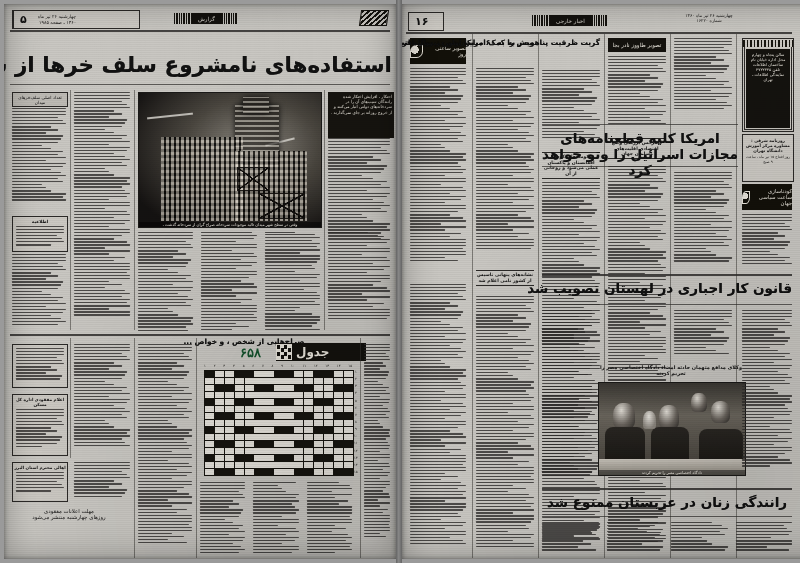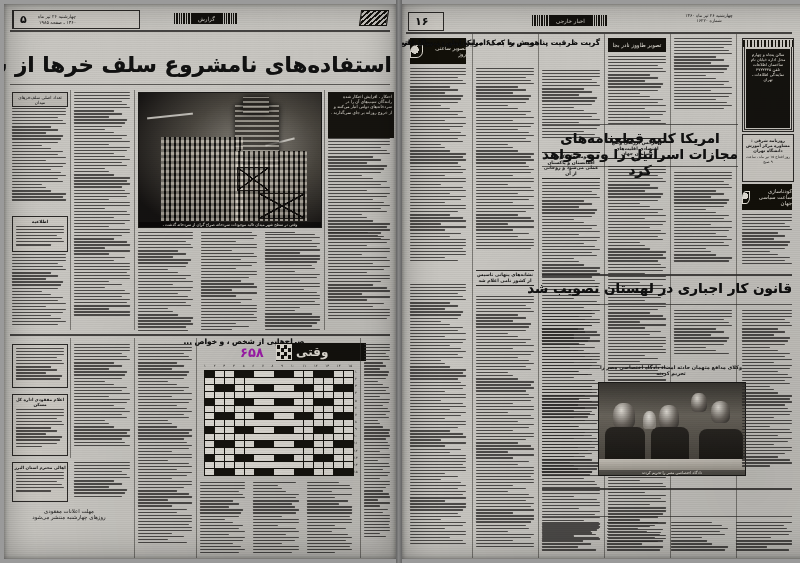--- a/index.html
+++ b/index.html
@@ -104,21 +104,21 @@
   .banner{position:absolute;background:#14120e;color:#e4e0d7;direction:rtl;
      display:flex;align-items:center;justify-content:center;font-size:5.6px;letter-spacing:.2px;}
   .sechdr{position:absolute;direction:rtl;text-align:center;color:#111;font-weight:bold;}
   .sechdr .bar{height:1px;background:#2b2927;margin:1.5px 0;}
   .xw-title{position:absolute;background:#13110d;color:#e9e5dc;direction:rtl;
      display:flex;align-items:center;justify-content:flex-end;gap:4px;
      font-size:12px;font-weight:bold;padding-right:4px;letter-spacing:1px;}
   .xw-title .chk{width:14px;height:14px;flex:0 0 auto;
      background:conic-gradient(#e9e5dc 0 25%,#13110d 0 50%,#e9e5dc 0 75%,#13110d 0);
      background-size:7px 7px;border:1px solid #e9e5dc;}
-  .xw-num{position:absolute;font-size:13px;font-weight:bold;color:#a21caf;}
+  .xw-num{position:absolute;font-size:13px;font-weight:bold;color:#14532d;font-family:Liberation Serif, serif;}
   .xw-grid{position:absolute;display:grid;border:1px solid #16140f;background:#16140f;gap:.5px;}
   .xw-grid div{background:#e7e4dd;}
   .xw-grid div.b{background:#16140f;}
   .xw-axis{position:absolute;display:flex;color:#1b1a18;font-size:3.4px;}
   .xw-axis.top{justify-content:space-between;}
   .xw-axis.side{flex-direction:column;justify-content:space-between;align-items:center;}
 
   .gutter{position:absolute;top:0;bottom:0;left:396px;width:6px;
      background:linear-gradient(90deg,rgba(0,0,0,.35),rgba(0,0,0,.12) 45%,rgba(0,0,0,.35));}
 </style>
@@ -507,21 +507,21 @@
         <i></i>
         <i></i>
         <i></i>
     </div>
 
     <div class="rule-h thick" style="left:6px;top:330px;width:380px;"></div>
     <div class="hl h4" style="position:absolute;left:150px;top:333px;width:180px;">صراح‌هایی از شخص ، و خواص ...</div>
 
     <div class="xw-num" style="left:236px;top:341px;">۶۵۸</div>
     <div class="xw-title" style="left:272px;top:339px;width:86px;height:18px;">
-      <span>وقتی</span>
+      <span>جدول</span>
       <span class="chk"></span>
     </div>
 
     <div class="xw-axis top" style="left:200px;top:360px;width:148px;">
       <span>۱</span>
         <span>۲</span>
         <span>۳</span>
         <span>۴</span>
         <span>۵</span>
         <span>۶</span>
@@ -1783,20 +1783,21 @@
       <div class="figure" style="left:112px;top:18px;width:19px;height:22px;"></div>
       <div class="body" style="left:100px;top:46px;width:44px;height:46px;"></div>
       <div class="table" style="left:0;top:76px;width:146px;height:16px;"></div>
       <div class="cap">دادگاه اختصاصی مصر را تحریم کردند</div>
     </div>
     <div class="sechdr" style="left:196px;top:360px;width:146px;font-size:5px;line-height:6px;">
       <span>وکلای مدافع متهمان حادثه امضاء دادگاه اختصاصی مصر را تحریم کردند</span>
     </div>
 
     <div class="rule-h thick" style="left:140px;top:484px;width:250px;"></div>
+    <div class="hl h2" style="position:absolute;left:140px;top:490px;width:250px;">رانندگی زنان در عربستان ممنوع شد</div>
     <div class="rule-h" style="left:140px;top:512px;width:250px;"></div>
     <div class="col txt" style="left:140px;top:518px;width:250px;height:34px;column-count:4;column-gap:8px;">
       <i></i>
         <i></i>
         <i></i>
         <i></i>
         <i></i>
         <i></i>
         <i></i>
         <i></i>

